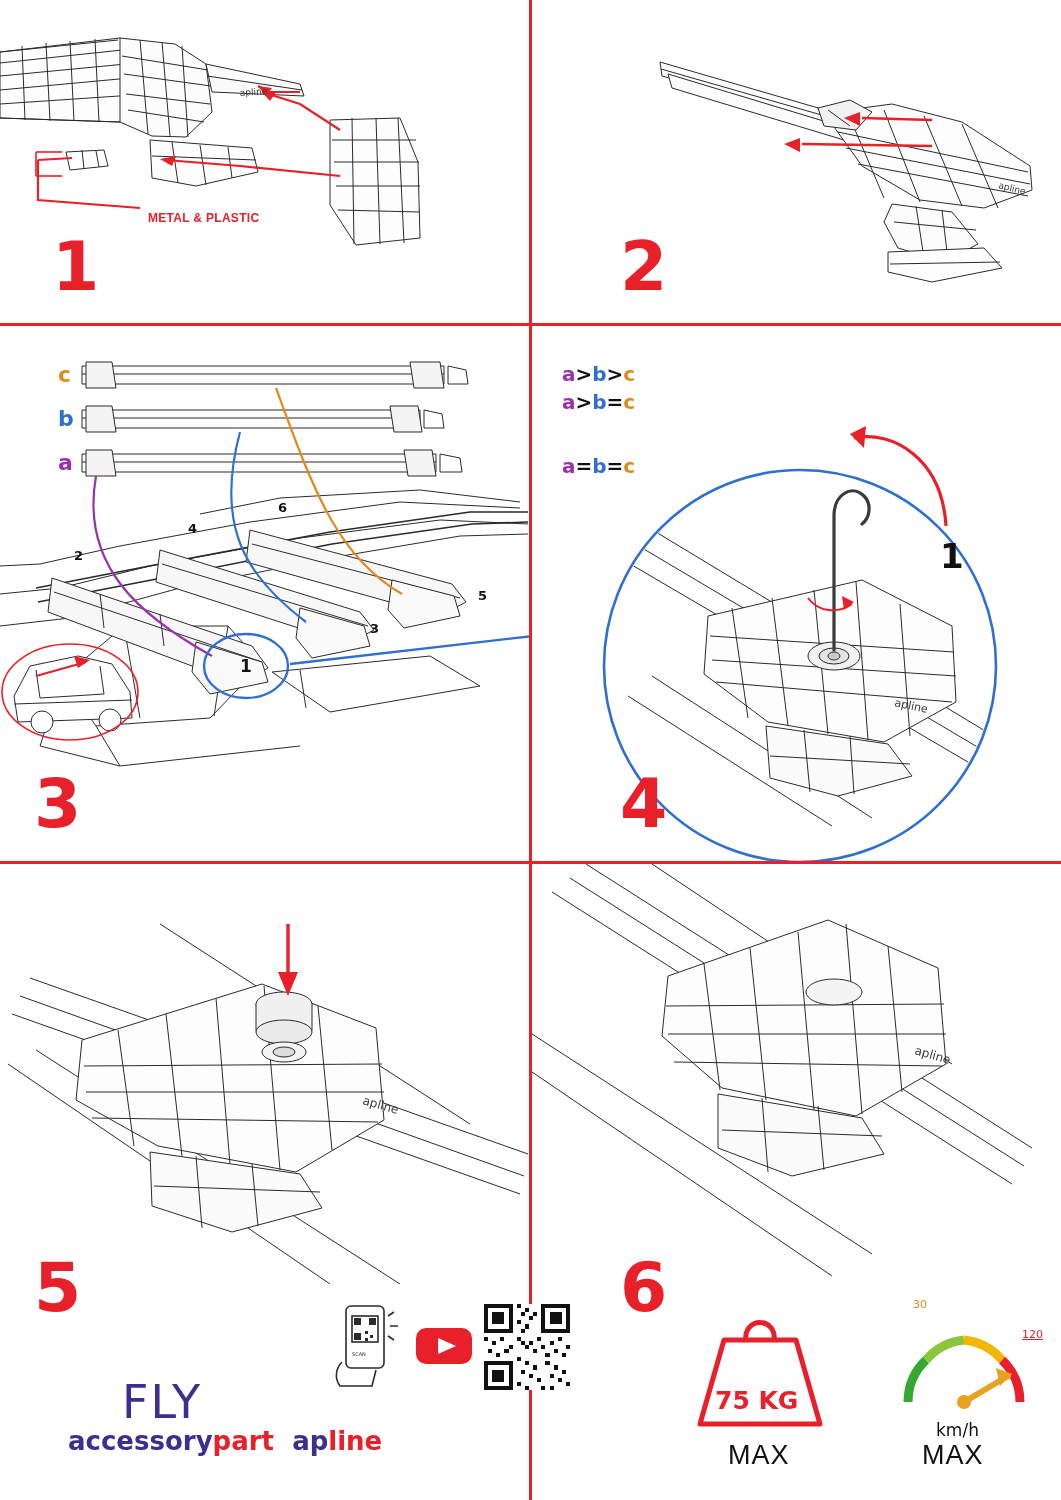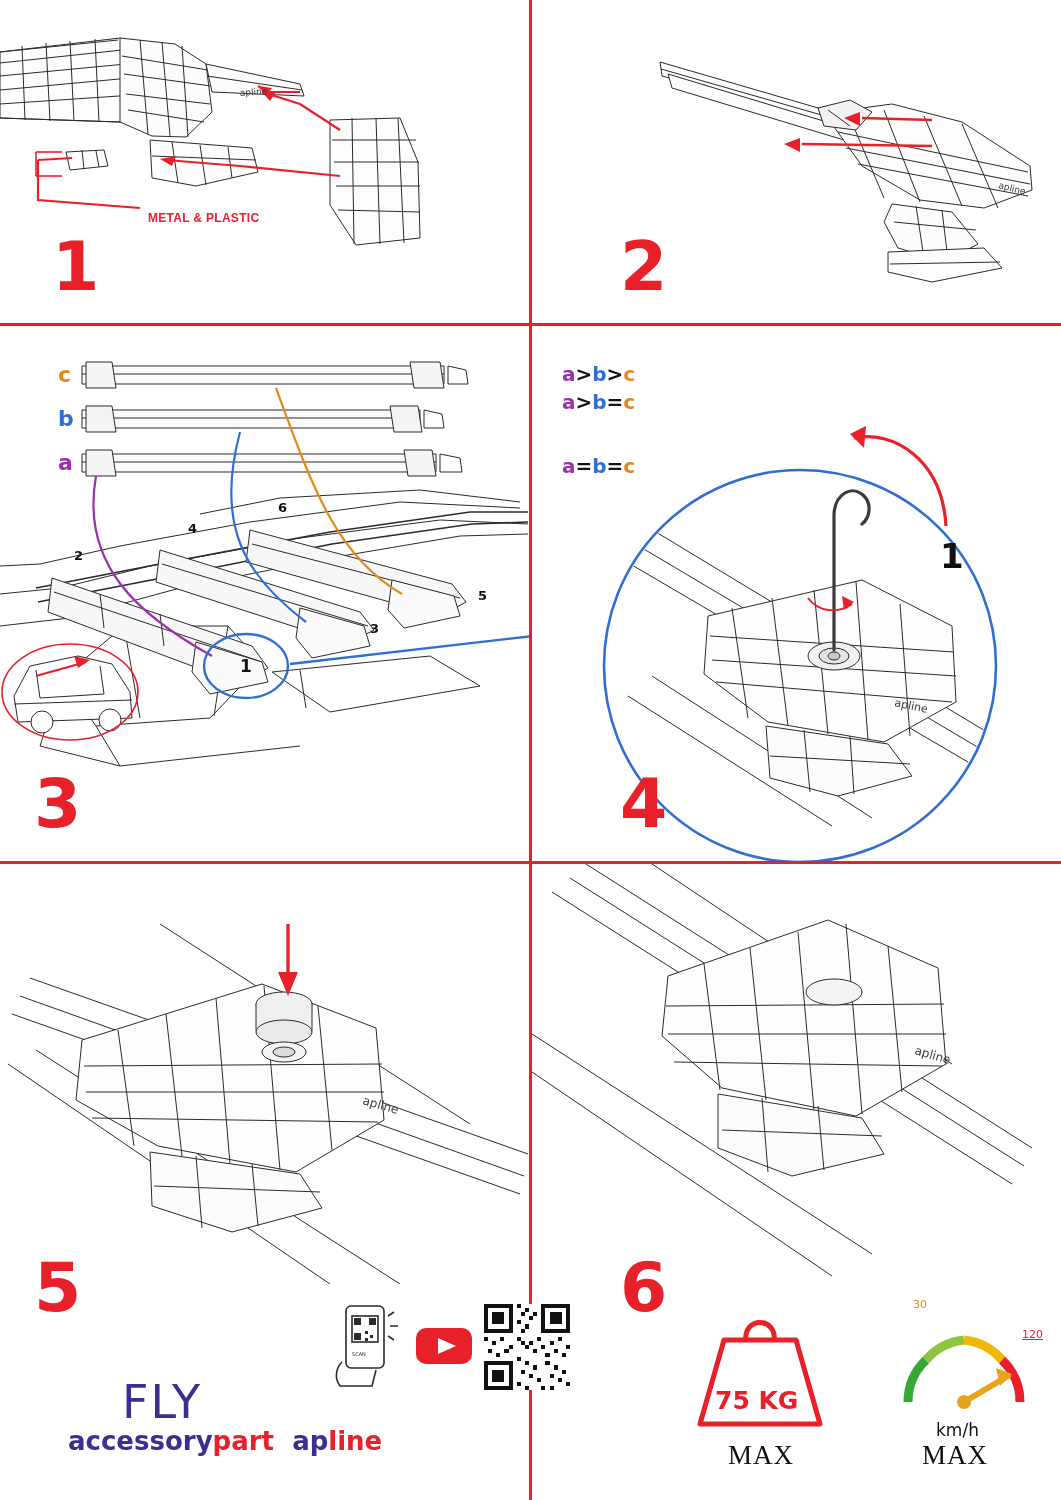--- a/index.html
+++ b/index.html
@@ -122,21 +122,21 @@
   .brand-line {
     position: absolute;
     font-family: "DejaVu Sans", sans-serif;
     font-weight: 700;
     font-size: 26px;
     color: #3b2f8f;
   }
   .brand-line .accent { color: #e8202a; text-align: right; }
   .max-label {
     position: absolute;
-    font-family: Liberation Serif, serif;
+    font-family: Liberation Sans, sans-serif;
     font-weight: 400;
     font-size: 27px;
     color: #111;
     letter-spacing: 1px;
   }
   .kg-text {
     position: absolute;
     font-family: "DejaVu Sans", sans-serif;
     font-weight: 700;
     font-size: 25px;

